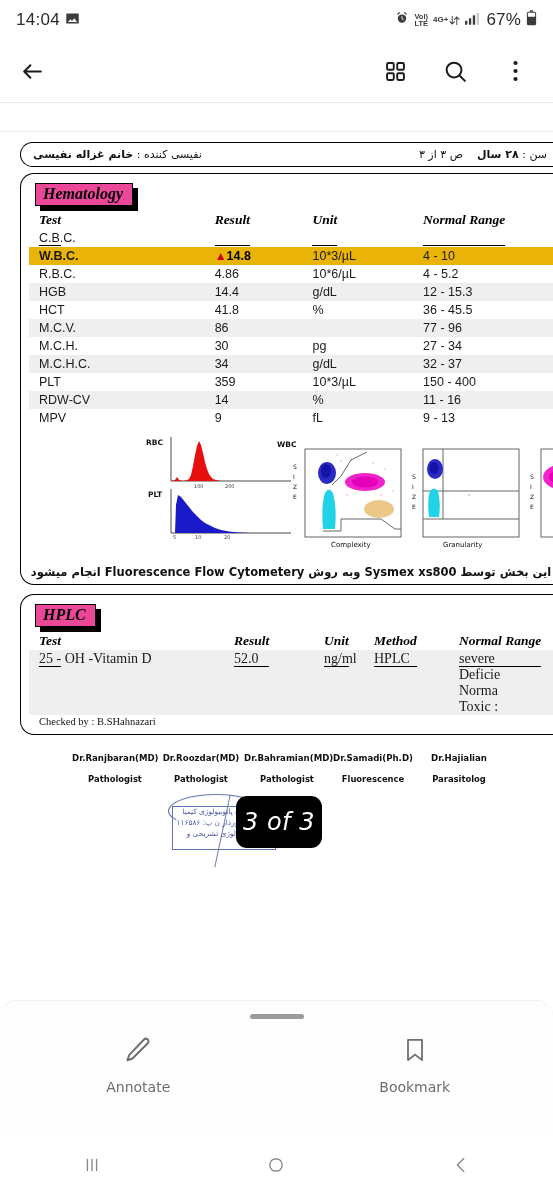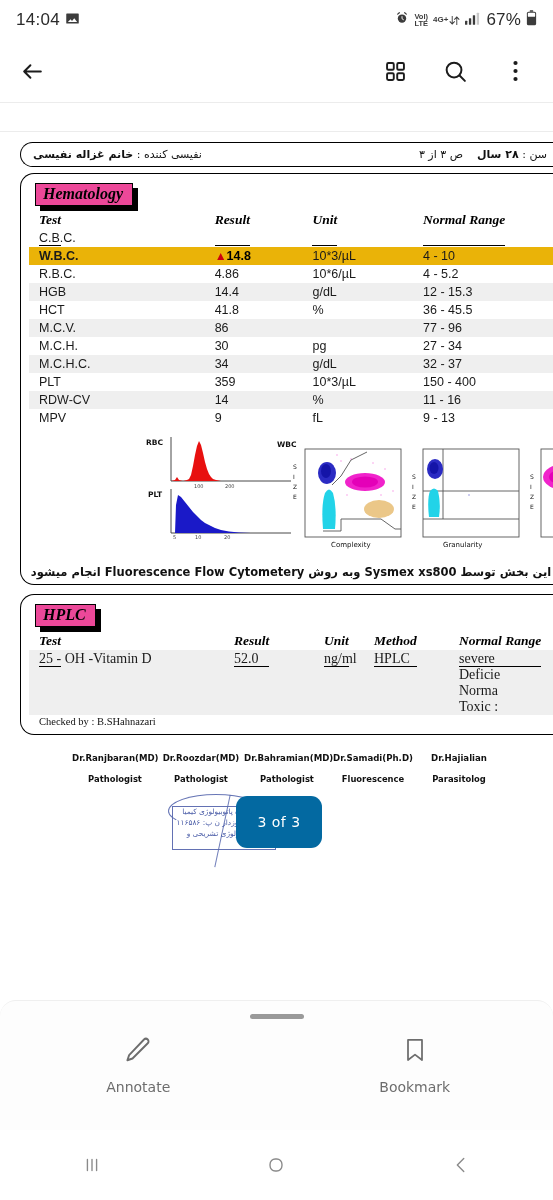--- a/index.html
+++ b/index.html
@@ -163,24 +163,24 @@
     border: 1.1px solid #5666ad; border-radius: 50%;
     border-bottom-color: transparent; opacity: .9;
   }
   .stamp .slash {
     position: absolute; left: 54px; top: 2px; width: 1.2px; height: 74px;
     background: #5666ad; transform: rotate(12deg); opacity: .85;
   }
   .page-pill {
     position: absolute; left: 236px; top: 12px;
     width: 86px; height: 52px; border-radius: 11px;
-    background: #0369a1;
+    background: #000000;
     display: flex; align-items: center; justify-content: center;
-    color: #fff; font-size: 14px;
-    font-family: "DejaVu Sans", sans-serif; 
+    color: #fff; font-size: 24px;
+    font-family: "DejaVu Sans", sans-serif; font-style: italic;
     letter-spacing: .5px;
   }
 
   
   .sheet {
     position: absolute; left: 0; bottom: 70px; width: 100%;
     height: 130px; background: #fdfdfd;
     border-top: 1px solid #efefef;
     border-radius: 16px 16px 0 0;
   }

